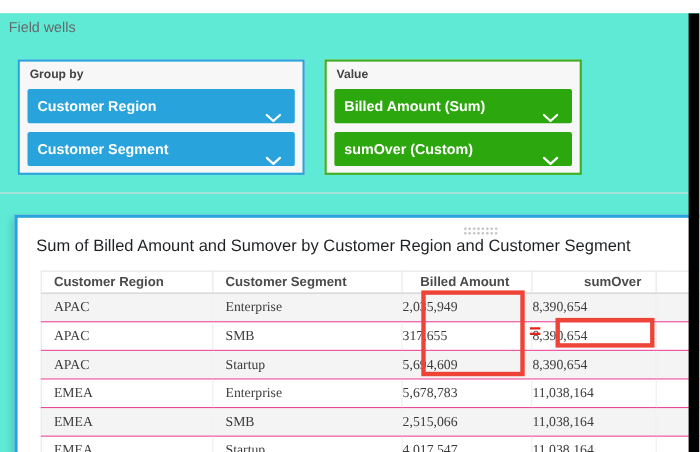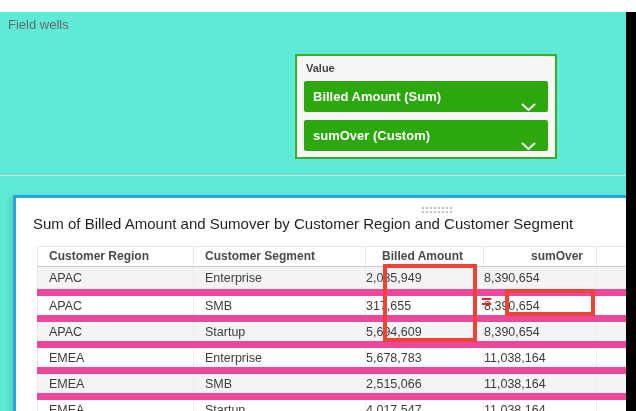--- a/index.html
+++ b/index.html
@@ -9,21 +9,21 @@
     background:#ffffff;position:relative;
   }
   .stage{position:absolute;left:0;top:12px;width:636px;height:411px;overflow:hidden;background:#5eead4;}
 
   
   .fw-title{position:absolute;left:8px;top:5px;font-size:13px;color:#66686b;}
 
   
   .well-box{position:absolute;top:42px;height:105px;box-sizing:border-box;background:#f7f7f8;border:2px solid;}
   .well-box.groupby{left:16px;width:261px;border-color:#29a3db;}
-  .well-box.value{left:295px;width:262px;border-color:#3cae23;}
+  .well-box.value{left:295px;width:234px;border-color:#3cae23;}
   .well-label{position:absolute;left:9px;top:6px;font-size:11px;font-weight:bold;color:#444;}
   .pill{position:absolute;left:7px;right:7px;height:31px;border-radius:2px;
         color:#fff;font-size:13px;font-weight:bold;line-height:31px;
         padding-left:9px;box-sizing:border-box;cursor:pointer;}
   .pill.p1{top:25px;}
   .pill.p2{top:64px;}
   .pill.blue{background:#29a3db;}
   .pill.green{background:#2da70e;}
   .pill .chev{position:absolute;right:12px;top:11px;width:15px;height:9px;}
 
@@ -42,21 +42,21 @@
   
   .tbl-wrap{position:absolute;left:21px;top:48px;}
   table{border-collapse:collapse;table-layout:fixed;font-size:12.5px;color:#3c3c3c;}
   col.c1{width:156px;} col.c2{width:172px;} col.c3{width:118px;} col.c4{width:113px;} col.c5{width:40px;}
   th,td{box-sizing:border-box;overflow:hidden;white-space:nowrap;}
   th{height:20px;font-size:12px;font-weight:bold;color:#4a4a4a;text-align:left;
      padding:0 0 2px 11px;border-bottom:1px solid #c9c9c9;border-top:1px solid #e5e5e5;
      border-right:1px solid #e7e7e7;background:#fff;}
   th.num{text-align:right;margin-top:28px;}
   th.c3h{padding-right:20px;} th.c4h{padding-right:13px;} th.fill{border-right:none;}
-  td{height:26px;padding:0 0 0 11px;border-right:1px solid #ededed;border-bottom:7px solid #ec4899;}
+  td{height:26px;padding:0 0 0 11px;border-right:1px solid #ededed;border-bottom:1px solid #ec4899;font-family:Liberation Serif, serif;}
   td.num{text-align:left;padding-left:0;}
   td.c3d{padding-right:20px;} td.c4d{padding-right:13px;} td.fill{border-right:none;}
   tr.odd td{background:#f4f4f4;}
   table{border-left:1px solid #e7e7e7;}
 
   
   .hl-box{position:absolute;box-sizing:border-box;border:4px solid #ee4437;background:transparent;}
   .hl-col{left:383px;top:252px;width:94px;height:78px;}
   .hl-cell{left:505px;top:277px;width:90px;height:27px;}
   .hl-eq{position:absolute;left:481px;top:279px;width:24px;font-size:19px;font-weight:900;color:#e0251b;}
@@ -66,20 +66,39 @@
   .edge.right{left:626px;top:0;width:10px;height:411px;}
   .edge.bottom{left:0;top:401px;width:636px;height:10px;}
 </style>
 </head>
 <body>
 
 <div class="stage">
 
   <div class="fw-title">Field wells</div>
 
+  <div class="well-box groupby">
+    <div class="well-label">Group by</div>
+    <div class="pill blue p1">
+      <span>Customer Region</span>
+      <span class="chev">
+        <svg width="15" height="9" viewBox="0 0 15 9">
+            <polyline points="1.5,1.5 7.5,7 13.5,1.5" fill="none" stroke="#ffffff" stroke-width="2" stroke-linecap="round" stroke-linejoin="round"></polyline>
+          </svg>
+      </span>
+    </div>
+    <div class="pill blue p2">
+      <span>Customer Segment</span>
+      <span class="chev">
+        <svg width="15" height="9" viewBox="0 0 15 9">
+            <polyline points="1.5,1.5 7.5,7 13.5,1.5" fill="none" stroke="#ffffff" stroke-width="2" stroke-linecap="round" stroke-linejoin="round"></polyline>
+          </svg>
+      </span>
+    </div>
+  </div>
 
   <div class="well-box value">
     <div class="well-label">Value</div>
     <div class="pill green p2">
       <span>sumOver (Custom)</span>
       <span class="chev">
         <svg width="15" height="9" viewBox="0 0 15 9">
             <polyline points="1.5,1.5 7.5,7 13.5,1.5" fill="none" stroke="#ffffff" stroke-width="2" stroke-linecap="round" stroke-linejoin="round"></polyline>
           </svg>
       </span>

